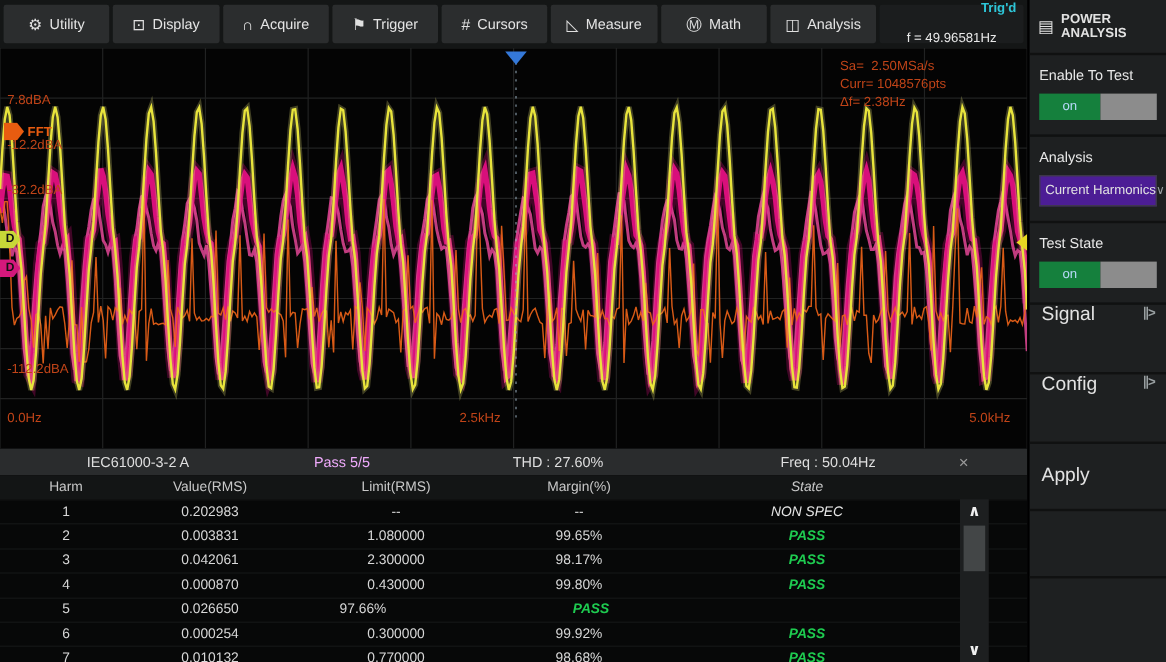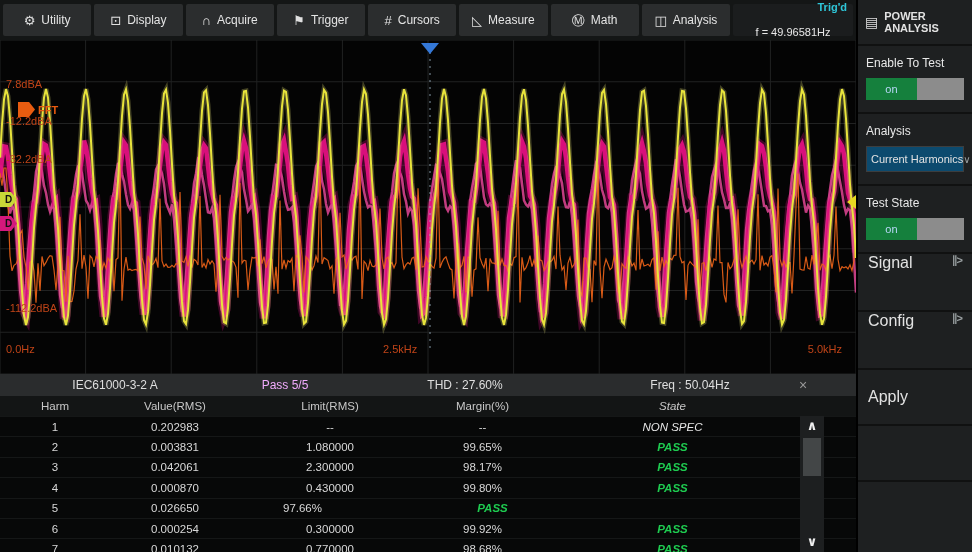--- a/index.html
+++ b/index.html
@@ -17,21 +17,21 @@
   .trig-state{color:#2ec6d8;font-size:11px;font-weight:bold;line-height:13px;}
   .trig-freq{color:#e8e8e8;font-size:11px;line-height:13px;align-self:center;}
 
   
   #scope{position:absolute;left:0;top:40px;width:856px;height:334px;background:#040404;overflow:hidden;}
   #scope svg{position:absolute;left:0;top:0;}
   .anno{position:absolute;color:#c04418;font-size:11px;line-height:12px;z-index:5;}
   .acq-info{position:absolute;left:700px;top:8px;color:#c04418;font-size:11px;line-height:15px;z-index:5;white-space:pre;}
   .trig-tri{position:absolute;left:421px;top:3px;width:0;height:0;z-index:6;
             border-left:9px solid transparent;border-right:9px solid transparent;border-top:11px solid #3478d8;}
-  .fft-marker{position:absolute;left:18px;top:62px;display:flex;align-items:center;gap:3px;z-index:6;text-align:center;}
+  .fft-marker{position:absolute;left:3px;top:62px;display:flex;align-items:center;gap:3px;z-index:6;text-align:center;}
   .fft-pent{width:17px;height:15px;background:#e85c10;
             clip-path:polygon(0 0,65% 0,100% 50%,65% 100%,0 100%);}
   .fft-text{color:#e85c10;font-size:11px;font-weight:bold;}
   .trace-marker{position:absolute;left:0;width:17px;height:15px;display:flex;align-items:center;justify-content:center;
                 font-size:10px;font-weight:bold;color:#111;z-index:6;
                 clip-path:polygon(0 0,65% 0,100% 50%,65% 100%,0 100%);}
   .tm-yellow{top:152px;background:#c8d838;}
   .tm-magenta{top:176px;background:#d4187c;}
   .trig-level{position:absolute;right:0;top:155px;width:0;height:0;z-index:6;
               border-top:7px solid transparent;border-bottom:7px solid transparent;border-right:9px solid #e6d822;}
@@ -62,21 +62,21 @@
   #sidebar{position:absolute;left:856px;top:0;width:116px;height:552px;background:#1e2021;box-sizing:border-box;
            color:#e2e2e2;border-left:2px solid #000;}
   .sb-header{height:44px;display:flex;align-items:center;gap:6px;padding:0 7px;border-bottom:2px solid #101111;
              font-size:11px;font-weight:bold;letter-spacing:0;}
   .sb-header .menu-icon{font-size:14px;}
   .sb-sec{padding:10px 8px 12px;border-bottom:2px solid #101111;}
   .sb-label{font-size:12px;color:#e8e8e8;}
   .tog{margin-top:8px;height:22px;display:flex;cursor:default;}
   .tog-on{width:52%;background:#15803d;color:#b8d8f8;display:flex;align-items:center;justify-content:center;font-size:11px;}
   .tog-off{flex:1;background:#8c8c8c;}
-  .sel{margin-top:8px;height:24px;background:#0c4a6e;border:1px solid #3c3e3f;display:flex;align-items:center;
+  .sel{margin-top:8px;height:24px;background:#4c1d95;border:1px solid #3c3e3f;display:flex;align-items:center;
        justify-content:space-between;padding:0 3px 0 4px;font-size:11px;cursor:default;white-space:nowrap;}
   .sel-chev{color:#9aa0a2;font-size:10px;}
   .sb-row{height:56px;display:flex;justify-content:space-between;padding:0 10px;
           border-bottom:2px solid #101111;cursor:default;}
   .sb-row-plain{height:54px;display:flex;align-items:center;padding:0 10px;border-bottom:2px solid #101111;cursor:default;}
   .arrow-icon{color:#9aa0a2;font-size:11px;letter-spacing:-1px;font-weight:bold;}
 </style>
 </head>
 <body>
 
@@ -147,20 +147,21 @@
         <path d="M0.0 125.6L2.0 128.1L4.0 138.6L6.0 153.9L8.0 164.4L10.0 173.4L12.0 165.8L14.0 170.2L16.0 190.1L18.0 220.6L20.0 249.9L22.0 266.6L24.0 262.5L26.0 243.7L28.0 213.0L30.0 188.1L32.0 169.0L34.0 153.0L36.0 131.9L38.0 123.9L40.0 119.4L42.0 132.4L44.0 145.6L46.0 152.9L48.0 164.4L50.0 171.6L52.0 165.2L54.0 169.0L56.0 192.3L58.0 222.1L60.0 254.8L62.0 268.1L64.0 262.7L66.0 242.1L68.0 209.8L70.0 182.4L72.0 160.7L74.0 148.9L76.0 134.7L78.0 126.4L80.0 124.4L82.0 133.6L84.0 147.1L86.0 160.5L88.0 163.8L90.0 170.2L92.0 163.1L94.0 168.5L96.0 192.3L98.0 227.2L100.0 256.3L102.0 266.8L104.0 265.6L106.0 243.0L108.0 209.6L110.0 180.2L112.0 160.1L114.0 151.2L116.0 134.2L118.0 123.8L120.0 122.5L122.0 134.3L124.0 141.3L126.0 154.4L128.0 164.8L130.0 168.8L132.0 162.6L134.0 170.1L136.0 197.6L138.0 227.0L140.0 251.9L142.0 268.9L144.0 263.2L146.0 241.6L148.0 209.8L150.0 180.8L152.0 160.6L154.0 146.3L156.0 129.6L158.0 125.7L160.0 128.0L162.0 133.5L164.0 143.6L166.0 162.4L168.0 168.0L170.0 172.7L172.0 164.4L174.0 178.8L176.0 204.0L178.0 229.1L180.0 257.8L182.0 272.0L184.0 259.5L186.0 234.9L188.0 206.1L190.0 177.9L192.0 163.4L194.0 143.1L196.0 133.8L198.0 119.7L200.0 122.6L202.0 134.8L204.0 145.3L206.0 159.2L208.0 172.3L210.0 172.9L212.0 168.0L214.0 178.3L216.0 205.7L218.0 233.6L220.0 261.5L222.0 270.6L224.0 259.4L226.0 235.2L228.0 203.4L230.0 172.2L232.0 158.1L234.0 140.2L236.0 127.3L238.0 122.1L240.0 127.0L242.0 132.5L244.0 149.3L246.0 159.4L248.0 171.2L250.0 168.6L252.0 163.9L254.0 178.6L256.0 205.1L258.0 235.0L260.0 262.9L262.0 271.0L264.0 261.0L266.0 232.5L268.0 196.5L270.0 169.9L272.0 156.1L274.0 141.0L276.0 124.8L278.0 125.3L280.0 130.0L282.0 137.6L284.0 151.5L286.0 162.9L288.0 169.7L290.0 169.3L292.0 167.3L294.0 182.0L296.0 209.2L298.0 239.0L300.0 261.0L302.0 269.2L304.0 256.2L306.0 227.0L308.0 196.0L310.0 173.6L312.0 155.7L314.0 141.9L316.0 126.6L318.0 122.7L320.0 124.6L322.0 140.8L324.0 149.2L326.0 163.7L328.0 172.4L330.0 167.7L332.0 163.8L334.0 184.0L336.0 210.5L338.0 240.9L340.0 264.7L342.0 264.8L344.0 249.2L346.0 224.1L348.0 189.7L350.0 169.7L352.0 154.2L354.0 142.0L356.0 126.4L358.0 122.6L360.0 125.5L362.0 138.2L364.0 151.6L366.0 160.5L368.0 167.4L370.0 165.8L372.0 167.0L374.0 188.2L376.0 213.1L378.0 245.9L380.0 266.5L382.0 271.3L384.0 254.3L386.0 217.3L388.0 191.8L390.0 167.2L392.0 151.9L394.0 133.4L396.0 125.3L398.0 121.0L400.0 132.3L402.0 138.1L404.0 154.1L406.0 161.6L408.0 173.4L410.0 168.1L412.0 171.0L414.0 185.5L416.0 221.1L418.0 250.7L420.0 266.7L422.0 264.8L424.0 245.4L426.0 220.9L428.0 186.4L430.0 163.5L432.0 148.7L434.0 136.5L436.0 125.2L438.0 126.5L440.0 133.2L442.0 138.7L444.0 152.5L446.0 167.1L448.0 170.8L450.0 166.2L452.0 168.4L454.0 190.1L456.0 218.2L458.0 253.7L460.0 265.9L462.0 266.7L464.0 247.5L466.0 211.4L468.0 187.0L470.0 161.5L472.0 148.0L474.0 137.1L476.0 123.8L478.0 121.7L480.0 126.4L482.0 141.4L484.0 157.2L486.0 164.4L488.0 166.0L490.0 163.3L492.0 167.0L494.0 194.8L496.0 223.0L498.0 254.9L500.0 266.8L502.0 265.3L504.0 245.2L506.0 211.3L508.0 177.9L510.0 164.6L512.0 149.4L514.0 133.5L516.0 120.3L518.0 126.3L520.0 127.5L522.0 143.6L524.0 160.5L526.0 164.6L528.0 166.4L530.0 162.6L532.0 169.3L534.0 192.8L536.0 227.0L538.0 252.2L540.0 272.1L542.0 263.9L544.0 243.9L546.0 208.7L548.0 178.4L550.0 161.9L552.0 143.8L554.0 133.4L556.0 127.0L558.0 126.2L560.0 136.0L562.0 143.0L564.0 160.2L566.0 167.1L568.0 167.6L570.0 161.6L572.0 175.3L574.0 201.1L576.0 231.0L578.0 256.4L580.0 266.1L582.0 265.0L584.0 240.9L586.0 203.3L588.0 173.5L590.0 159.4L592.0 148.3L594.0 134.8L596.0 123.8L598.0 127.7L600.0 136.3L602.0 149.8L604.0 156.3L606.0 166.5L608.0 168.2L610.0 162.9L612.0 172.8L614.0 202.7L616.0 232.1L618.0 260.1L620.0 265.4L622.0 258.2L624.0 234.7L626.0 205.3L628.0 172.8L630.0 159.6L632.0 140.3L634.0 130.6L636.0 122.5L638.0 128.0L640.0 133.8L642.0 151.3L644.0 161.0L646.0 168.8L648.0 167.5L650.0 163.1L652.0 181.6L654.0 208.8L656.0 232.5L658.0 257.0L660.0 265.8L662.0 258.9L664.0 229.1L666.0 201.1L668.0 172.7L670.0 160.4L672.0 144.4L674.0 132.2L676.0 119.2L678.0 126.4L680.0 136.9L682.0 151.5L684.0 164.8L686.0 171.6L688.0 170.8L690.0 168.8L692.0 179.9L694.0 207.7L696.0 241.8L698.0 258.2L700.0 265.2L702.0 256.9L704.0 226.8L706.0 197.5L708.0 174.4L710.0 153.8L712.0 137.1L714.0 130.1L716.0 124.0L718.0 124.9L720.0 139.2L722.0 152.2L724.0 159.4L726.0 168.0L728.0 168.0L730.0 163.7L732.0 179.9L734.0 207.2L736.0 239.1L738.0 265.2L740.0 270.4L742.0 257.3L744.0 223.5L746.0 190.4L748.0 171.4L750.0 157.8L752.0 143.3L754.0 130.0L756.0 122.6L758.0 127.8L760.0 138.9L762.0 152.0L764.0 165.8L766.0 166.2L768.0 171.2L770.0 170.3L772.0 185.4L774.0 216.3L776.0 246.6L778.0 261.4L780.0 271.0L782.0 254.4L784.0 220.5L786.0 194.4L788.0 171.3L790.0 156.1L792.0 135.5L794.0 127.0L796.0 120.2L798.0 130.6L800.0 142.7L802.0 149.5L804.0 161.2L806.0 172.6L808.0 165.6L810.0 168.5L812.0 190.1L814.0 214.8L816.0 248.5L818.0 267.4L820.0 263.8L822.0 249.2L824.0 217.9L826.0 190.9L828.0 165.1L830.0 149.5L832.0 135.2L834.0 128.0L836.0 119.3L838.0 130.6L840.0 141.5L842.0 152.2L844.0 165.1L846.0 173.1L848.0 168.8L850.0 170.3L852.0 188.7L854.0 220.1L856.0 252.6" fill="none" stroke="#ff4fa8" stroke-width="2.5" opacity="0.75"></path>
         <path d="M0.0 137.5L2.0 119.1L4.0 106.5L6.0 106.9L8.0 117.1L10.0 134.8L12.0 148.4L14.0 156.7L16.0 159.3L18.0 181.8L20.0 214.3L22.0 248.8L24.0 272.0L26.0 275.7L28.0 250.8L30.0 216.5L32.0 180.1L34.0 164.0L36.0 161.9L38.0 149.2L40.0 131.6L42.0 114.5L44.0 104.1L46.0 105.4L48.0 115.1L50.0 132.4L52.0 148.5L54.0 162.1L56.0 159.5L58.0 181.4L60.0 216.7L62.0 250.5L64.0 275.7L66.0 276.5L68.0 248.3L70.0 216.5L72.0 182.5L74.0 159.5L76.0 157.2L78.0 151.5L80.0 131.0L82.0 116.6L84.0 100.8L86.0 106.8L88.0 119.5L90.0 138.3L92.0 151.2L94.0 162.3L96.0 161.2L98.0 184.8L100.0 222.5L102.0 256.9L104.0 276.5L106.0 271.7L108.0 248.9L110.0 209.3L112.0 175.2L114.0 158.8L116.0 158.0L118.0 146.3L120.0 132.0L122.0 114.8L124.0 102.5L126.0 105.4L128.0 121.9L130.0 140.5L132.0 153.5L134.0 161.6L136.0 163.1L138.0 185.9L140.0 224.0L142.0 257.2L144.0 274.4L146.0 268.2L148.0 244.0L150.0 206.2L152.0 174.3L154.0 161.4L156.0 156.4L158.0 145.8L160.0 126.0L162.0 109.9L164.0 102.4L166.0 104.8L168.0 123.1L170.0 141.6L172.0 153.3L174.0 161.3L176.0 163.2L178.0 189.7L180.0 227.2L182.0 257.9L184.0 276.2L186.0 269.2L188.0 239.7L190.0 203.7L192.0 173.3L194.0 162.6L196.0 157.2L198.0 142.9L200.0 126.8L202.0 111.5L204.0 105.4L206.0 108.2L208.0 126.1L210.0 143.8L212.0 153.0L214.0 161.4L216.0 165.4L218.0 194.3L220.0 232.7L222.0 264.1L224.0 274.9L226.0 269.7L228.0 235.3L230.0 201.7L232.0 169.7L234.0 159.8L236.0 155.7L238.0 144.0L240.0 126.4L242.0 109.6L244.0 100.9L246.0 107.6L248.0 122.6L250.0 144.9L252.0 159.3L254.0 157.2L256.0 169.5L258.0 196.6L260.0 232.7L262.0 264.3L264.0 278.2L266.0 266.0L268.0 233.9L270.0 197.7L272.0 171.4L274.0 157.0L276.0 155.7L278.0 140.6L280.0 124.4L282.0 105.4L284.0 100.4L286.0 111.8L288.0 125.3L290.0 146.0L292.0 158.6L294.0 157.8L296.0 170.6L298.0 202.7L300.0 239.1L302.0 268.1L304.0 275.9L306.0 260.8L308.0 228.4L310.0 190.9L312.0 168.3L314.0 162.6L316.0 156.0L318.0 142.7L320.0 124.4L322.0 104.0L324.0 102.1L326.0 113.2L328.0 129.1L330.0 148.7L332.0 160.7L334.0 159.0L336.0 173.8L338.0 205.2L340.0 239.7L342.0 267.0L344.0 274.7L346.0 260.3L348.0 225.9L350.0 188.9L352.0 164.6L354.0 157.6L356.0 154.2L358.0 138.1L360.0 121.9L362.0 107.3L364.0 106.2L366.0 115.9L368.0 131.1L370.0 150.7L372.0 161.2L374.0 160.9L376.0 174.1L378.0 206.4L380.0 245.6L382.0 271.4L384.0 274.3L386.0 258.7L388.0 220.4L390.0 186.0L392.0 161.9L394.0 157.6L396.0 155.2L398.0 138.5L400.0 117.2L402.0 106.6L404.0 101.4L406.0 115.0L408.0 134.2L410.0 148.1L412.0 156.6L414.0 158.7L416.0 176.0L418.0 213.8L420.0 247.9L422.0 274.7L424.0 272.8L426.0 257.2L428.0 218.8L430.0 183.6L432.0 163.3L434.0 159.0L436.0 151.4L438.0 133.7L440.0 116.2L442.0 105.0L444.0 104.4L446.0 118.5L448.0 131.5L450.0 151.5L452.0 156.2L454.0 162.7L456.0 182.5L458.0 213.2L460.0 251.6L462.0 272.8L464.0 275.5L466.0 250.7L468.0 214.4L470.0 182.8L472.0 162.4L474.0 161.1L476.0 150.1L478.0 134.6L480.0 116.9L482.0 101.6L484.0 102.7L486.0 119.4L488.0 133.9L490.0 151.9L492.0 159.0L494.0 163.5L496.0 182.3L498.0 220.6L500.0 252.1L502.0 274.1L504.0 274.4L506.0 246.9L508.0 209.9L510.0 177.0L512.0 160.6L514.0 161.3L516.0 145.9L518.0 130.1L520.0 116.3L522.0 101.5L524.0 106.5L526.0 118.3L528.0 138.9L530.0 155.9L532.0 159.3L534.0 164.7L536.0 186.3L538.0 223.5L540.0 259.1L542.0 276.2L544.0 272.6L546.0 246.2L548.0 209.4L550.0 178.4L552.0 163.5L554.0 155.3L556.0 145.9L558.0 131.9L560.0 110.4L562.0 101.2L564.0 104.5L566.0 118.2L568.0 137.3L570.0 153.0L572.0 162.6L574.0 164.8L576.0 190.5L578.0 227.4L580.0 257.5L582.0 276.7L584.0 273.2L586.0 244.2L588.0 202.9L590.0 175.4L592.0 162.9L594.0 154.7L596.0 143.6L598.0 126.7L600.0 109.9L602.0 103.8L604.0 106.6L606.0 124.3L608.0 141.4L610.0 157.2L612.0 160.4L614.0 165.0L616.0 192.9L618.0 227.1L620.0 261.4L622.0 278.9L624.0 265.5L626.0 240.3L628.0 200.3L630.0 173.2L632.0 157.2L634.0 156.8L636.0 146.9L638.0 123.7L640.0 110.3L642.0 103.3L644.0 111.3L646.0 123.4L648.0 143.4L650.0 155.2L652.0 161.5L654.0 167.8L656.0 192.7L658.0 231.3L660.0 267.1L662.0 276.5L664.0 269.4L666.0 234.2L668.0 196.8L670.0 171.3L672.0 162.2L674.0 156.7L676.0 139.5L678.0 124.3L680.0 108.7L682.0 105.1L684.0 111.5L686.0 127.7L688.0 144.8L690.0 156.8L692.0 159.4L694.0 172.2L696.0 201.4L698.0 233.4L700.0 263.8L702.0 280.3L704.0 266.3L706.0 229.6L708.0 197.8L710.0 165.9L712.0 158.0L714.0 152.2L716.0 138.0L718.0 121.9L720.0 109.1L722.0 102.3L724.0 110.2L726.0 130.6L728.0 148.5L730.0 158.5L732.0 158.3L734.0 171.4L736.0 202.4L738.0 238.4L740.0 266.5L742.0 275.3L744.0 262.6L746.0 226.5L748.0 193.8L750.0 169.0L752.0 159.1L754.0 152.0L756.0 136.7L758.0 121.9L760.0 104.5L762.0 106.0L764.0 113.7L766.0 127.3L768.0 146.7L770.0 156.1L772.0 162.7L774.0 171.8L776.0 204.0L778.0 243.0L780.0 272.5L782.0 278.7L784.0 260.8L786.0 226.5L788.0 187.4L790.0 164.2L792.0 158.4L794.0 154.2L796.0 137.5L798.0 121.7L800.0 108.1L802.0 104.4L804.0 113.0L806.0 128.8L808.0 149.8L810.0 159.0L812.0 160.2L814.0 175.2L816.0 207.2L818.0 245.3L820.0 275.1L822.0 274.3L824.0 255.7L826.0 221.9L828.0 186.2L830.0 163.1L832.0 158.6L834.0 151.9L836.0 134.0L838.0 115.6L840.0 102.9L842.0 106.2L844.0 114.4L846.0 133.1L848.0 152.9L850.0 159.9L852.0 161.0L854.0 176.3L856.0 212.6" fill="none" stroke="#e01080" stroke-width="4.5" opacity="0.95"></path>
         <path d="M0.0 132.9L2.0 145.7L4.0 128.0L6.0 128.0L8.0 163.0L10.0 216.1L12.0 230.9L14.0 225.3L16.0 223.9L18.0 219.1L20.0 194.2L22.0 190.5L24.0 217.1L26.0 227.2L28.0 249.8L30.0 222.4L32.0 220.7L34.0 230.9L36.0 262.8L38.0 223.2L40.0 250.8L42.0 216.5L44.0 225.6L46.0 222.4L48.0 218.2L50.0 215.7L52.0 216.2L54.0 229.8L56.0 250.0L58.0 225.0L60.0 176.8L62.0 230.5L64.0 230.7L66.0 261.7L68.0 215.9L70.0 261.6L72.0 261.5L74.0 251.0L76.0 229.0L78.0 220.3L80.0 174.2L82.0 228.7L84.0 215.1L86.0 227.0L88.0 258.7L90.0 215.7L92.0 218.0L94.0 226.8L96.0 216.5L98.0 218.8L100.0 199.8L102.0 230.3L104.0 222.9L106.0 228.1L108.0 218.2L110.0 221.4L112.0 216.6L114.0 251.1L116.0 219.5L118.0 217.9L120.0 124.5L122.0 260.7L124.0 229.5L126.0 217.2L128.0 230.1L130.0 229.2L132.0 230.5L134.0 229.8L136.0 229.4L138.0 230.8L140.0 176.6L142.0 217.4L144.0 224.8L146.0 249.2L148.0 215.8L150.0 221.9L152.0 224.9L154.0 223.0L156.0 218.5L158.0 227.7L160.0 158.5L162.0 221.0L164.0 226.6L166.0 224.1L168.0 227.4L170.0 227.2L172.0 225.4L174.0 227.1L176.0 223.6L178.0 224.1L180.0 152.1L182.0 221.1L184.0 222.4L186.0 216.7L188.0 226.4L190.0 215.3L192.0 227.7L194.0 219.2L196.0 220.8L198.0 224.9L200.0 156.0L202.0 227.5L204.0 223.4L206.0 227.9L208.0 219.6L210.0 223.9L212.0 220.8L214.0 224.0L216.0 251.6L218.0 224.3L220.0 154.7L222.0 216.3L224.0 220.1L226.0 217.4L228.0 220.0L230.0 218.6L232.0 220.9L234.0 222.3L236.0 227.4L238.0 257.8L240.0 143.0L242.0 223.1L244.0 220.2L246.0 220.9L248.0 250.0L250.0 230.1L252.0 217.4L254.0 218.1L256.0 217.1L258.0 226.3L260.0 199.3L262.0 223.7L264.0 216.6L266.0 228.0L268.0 221.4L270.0 218.7L272.0 219.2L274.0 249.5L276.0 226.9L278.0 253.7L280.0 160.6L282.0 229.2L284.0 220.0L286.0 228.0L288.0 220.5L290.0 222.3L292.0 218.4L294.0 251.3L296.0 215.5L298.0 217.2L300.0 195.3L302.0 216.9L304.0 252.4L306.0 216.8L308.0 219.3L310.0 223.6L312.0 229.9L314.0 225.7L316.0 216.2L318.0 222.5L320.0 125.9L322.0 224.1L324.0 217.7L326.0 219.1L328.0 220.5L330.0 228.8L332.0 225.9L334.0 253.7L336.0 219.2L338.0 217.3L340.0 172.8L342.0 217.0L344.0 215.1L346.0 229.0L348.0 222.4L350.0 216.8L352.0 220.2L354.0 217.2L356.0 216.2L358.0 229.4L360.0 126.9L362.0 258.9L364.0 221.3L366.0 223.7L368.0 230.6L370.0 220.5L372.0 226.1L374.0 226.8L376.0 224.9L378.0 217.8L380.0 168.4L382.0 217.9L384.0 228.8L386.0 218.8L388.0 217.1L390.0 224.3L392.0 222.5L394.0 227.8L396.0 222.8L398.0 129.2L400.0 157.7L402.0 217.1L404.0 228.7L406.0 224.7L408.0 222.6L410.0 224.3L412.0 218.2L414.0 217.1L416.0 229.6L418.0 148.2L420.0 186.0L422.0 227.0L424.0 226.6L426.0 216.7L428.0 220.9L430.0 223.7L432.0 226.4L434.0 228.1L436.0 218.2L438.0 126.5L440.0 227.9L442.0 222.3L444.0 218.7L446.0 216.9L448.0 223.1L450.0 228.5L452.0 229.9L454.0 258.4L456.0 220.8L458.0 202.9L460.0 228.0L462.0 225.3L464.0 216.4L466.0 252.7L468.0 217.1L470.0 217.3L472.0 256.7L474.0 230.0L476.0 228.8L478.0 177.4L480.0 217.8L482.0 223.4L484.0 227.7L486.0 218.1L488.0 251.3L490.0 218.5L492.0 222.9L494.0 223.2L496.0 224.2L498.0 170.8L500.0 225.5L502.0 219.0L504.0 225.5L506.0 225.3L508.0 231.0L510.0 223.5L512.0 225.4L514.0 217.6L516.0 216.6L518.0 139.4L520.0 262.5L522.0 217.3L524.0 230.2L526.0 227.6L528.0 222.8L530.0 215.7L532.0 226.6L534.0 220.2L536.0 227.4L538.0 195.6L540.0 219.9L542.0 220.9L544.0 230.5L546.0 227.2L548.0 222.1L550.0 221.9L552.0 220.5L554.0 216.5L556.0 229.1L558.0 166.6L560.0 215.2L562.0 230.0L564.0 226.4L566.0 250.0L568.0 223.1L570.0 217.4L572.0 227.4L574.0 224.5L576.0 218.8L578.0 179.6L580.0 251.3L582.0 255.4L584.0 218.1L586.0 218.0L588.0 227.4L590.0 229.6L592.0 262.3L594.0 220.5L596.0 225.5L598.0 124.6L600.0 228.9L602.0 258.2L604.0 227.1L606.0 219.3L608.0 224.3L610.0 229.7L612.0 227.8L614.0 216.7L616.0 222.5L618.0 251.6L620.0 254.6L622.0 223.7L624.0 226.6L626.0 228.4L628.0 216.8L630.0 219.8L632.0 225.9L634.0 223.1L636.0 230.4L638.0 170.1L640.0 229.5L642.0 219.0L644.0 226.0L646.0 225.3L648.0 224.2L650.0 226.3L652.0 219.6L654.0 217.8L656.0 249.8L658.0 191.2L660.0 230.9L662.0 217.0L664.0 226.5L666.0 220.7L668.0 224.0L670.0 218.3L672.0 219.8L674.0 215.3L676.0 215.2L678.0 147.8L680.0 216.6L682.0 222.8L684.0 221.6L686.0 260.0L688.0 225.3L690.0 221.5L692.0 223.8L694.0 225.9L696.0 227.7L698.0 179.2L700.0 249.4L702.0 223.3L704.0 222.5L706.0 230.6L708.0 222.8L710.0 217.6L712.0 227.4L714.0 218.9L716.0 220.2L718.0 165.6L720.0 222.7L722.0 222.7L724.0 254.4L726.0 262.4L728.0 222.5L730.0 228.8L732.0 226.3L734.0 220.0L736.0 216.1L738.0 169.2L740.0 218.9L742.0 227.4L744.0 221.5L746.0 216.3L748.0 223.8L750.0 221.9L752.0 220.1L754.0 223.9L756.0 219.7L758.0 154.2L760.0 230.3L762.0 215.7L764.0 224.9L766.0 222.8L768.0 225.9L770.0 217.1L772.0 215.6L774.0 229.0L776.0 252.2L778.0 148.4L780.0 219.1L782.0 226.0L784.0 220.9L786.0 227.0L788.0 222.9L790.0 222.7L792.0 253.5L794.0 215.5L796.0 166.4L798.0 133.6L800.0 229.1L802.0 229.9L804.0 230.0L806.0 216.7L808.0 228.2L810.0 229.2L812.0 215.1L814.0 224.4L816.0 202.0L818.0 182.7L820.0 230.3L822.0 224.1L824.0 225.3L826.0 230.5L828.0 218.5L830.0 215.4L832.0 228.6L834.0 215.3L836.0 166.4L838.0 219.3L840.0 230.7L842.0 226.7L844.0 227.9L846.0 226.8L848.0 229.0L850.0 224.8L852.0 230.7L854.0 220.6L856.0 199.2" fill="none" stroke="#f06418" stroke-width="1.2" opacity="0.9"></path>
         <path d="M0.0 117.6L2.0 84.3L4.0 59.3L6.0 49.1L8.0 56.1L10.0 78.6L12.0 111.0L14.0 144.5L16.0 166.6L18.0 185.3L20.0 218.0L22.0 251.2L24.0 275.5L26.0 285.0L28.0 277.1L30.0 254.0L32.0 221.3L34.0 188.1L36.0 167.1L38.0 147.3L40.0 114.3L42.0 81.4L44.0 57.6L46.0 49.0L48.0 57.6L50.0 81.4L52.0 114.3L54.0 147.3L56.0 167.1L58.0 188.1L60.0 221.3L62.0 254.0L64.0 277.1L66.0 285.0L68.0 275.5L70.0 251.2L72.0 218.0L74.0 185.3L76.0 166.6L78.0 144.5L80.0 111.0L82.0 78.6L84.0 56.1L86.0 49.1L88.0 59.3L90.0 84.3L92.0 117.6L94.0 150.0L96.0 167.9L98.0 191.0L100.0 224.6L102.0 256.7L104.0 278.6L106.0 284.8L108.0 273.8L110.0 248.3L112.0 214.7L114.0 182.7L116.0 165.6L118.0 141.5L120.0 107.7L122.0 76.0L124.0 54.7L126.0 49.3L128.0 61.1L130.0 87.2L132.0 120.9L134.0 152.6L136.0 169.1L138.0 194.0L140.0 227.9L142.0 259.3L144.0 279.9L146.0 284.5L148.0 271.9L150.0 245.3L152.0 211.5L154.0 180.1L156.0 164.2L158.0 138.5L160.0 104.5L162.0 73.4L164.0 53.5L166.0 49.7L168.0 63.1L170.0 90.2L172.0 124.2L174.0 155.1L176.0 170.6L178.0 197.0L180.0 231.1L182.0 261.9L184.0 281.1L186.0 284.0L188.0 269.9L190.0 242.3L192.0 208.2L194.0 177.7L196.0 162.6L198.0 135.4L200.0 101.3L202.0 70.9L204.0 52.4L206.0 50.3L208.0 65.1L210.0 93.3L212.0 127.4L214.0 157.5L216.0 172.3L218.0 200.1L220.0 234.3L222.0 264.3L224.0 282.1L226.0 283.4L228.0 267.8L230.0 239.2L232.0 205.0L234.0 175.4L236.0 160.7L238.0 132.3L240.0 98.1L242.0 68.5L244.0 51.4L246.0 51.0L248.0 67.3L250.0 96.4L252.0 130.6L254.0 159.6L256.0 174.3L258.0 203.3L260.0 237.5L262.0 266.6L264.0 283.0L266.0 282.6L268.0 265.5L270.0 236.0L272.0 201.8L274.0 173.4L276.0 158.6L278.0 129.1L280.0 94.9L282.0 66.3L284.0 50.6L286.0 51.8L288.0 69.6L290.0 99.6L292.0 133.8L294.0 161.6L296.0 176.5L298.0 206.5L300.0 240.6L302.0 268.8L304.0 283.7L306.0 281.7L308.0 263.2L310.0 232.8L312.0 198.6L314.0 171.5L316.0 156.4L318.0 125.9L320.0 91.8L322.0 64.1L324.0 50.0L326.0 52.9L328.0 72.1L330.0 102.8L332.0 136.9L334.0 163.4L336.0 178.8L338.0 209.7L340.0 243.7L342.0 270.9L344.0 284.3L346.0 280.6L348.0 260.7L350.0 229.6L352.0 195.6L354.0 169.8L356.0 154.0L358.0 122.6L360.0 88.8L362.0 62.1L364.0 49.5L366.0 54.0L368.0 74.6L370.0 106.0L372.0 140.0L374.0 164.9L376.0 181.3L378.0 213.0L380.0 246.7L382.0 272.8L384.0 284.7L386.0 279.3L388.0 258.1L390.0 226.3L392.0 192.6L394.0 168.4L396.0 151.4L398.0 119.3L400.0 85.8L402.0 60.2L404.0 49.2L406.0 55.3L408.0 77.2L410.0 109.3L412.0 142.9L414.0 166.1L416.0 183.9L418.0 216.3L420.0 249.7L422.0 274.6L424.0 284.9L426.0 277.9L428.0 255.4L430.0 223.1L432.0 189.6L434.0 167.4L436.0 148.7L438.0 116.1L440.0 82.9L442.0 58.5L444.0 49.0L446.0 56.8L448.0 79.9L450.0 112.6L452.0 145.8L454.0 166.9L456.0 186.6L458.0 219.6L460.0 252.5L462.0 276.3L464.0 285.0L466.0 276.4L468.0 252.7L470.0 219.8L472.0 186.8L474.0 166.9L476.0 146.0L478.0 112.8L480.0 80.1L482.0 56.9L484.0 49.0L486.0 58.4L488.0 82.8L490.0 115.9L492.0 148.6L494.0 167.4L496.0 189.5L498.0 222.9L500.0 255.3L502.0 277.9L504.0 284.9L506.0 274.7L508.0 249.8L510.0 216.5L512.0 184.1L514.0 166.2L516.0 143.1L518.0 109.5L520.0 77.4L522.0 55.4L524.0 49.2L526.0 60.2L528.0 85.7L530.0 119.2L532.0 151.3L534.0 168.4L536.0 192.4L538.0 226.2L540.0 258.0L542.0 279.3L544.0 284.7L546.0 272.9L548.0 246.9L550.0 213.2L552.0 181.4L554.0 165.0L556.0 140.1L558.0 106.2L560.0 74.7L562.0 54.1L564.0 49.5L566.0 62.0L568.0 88.6L570.0 122.4L572.0 153.8L574.0 169.7L576.0 195.4L578.0 229.4L580.0 260.6L582.0 280.5L584.0 284.3L586.0 271.0L588.0 243.9L590.0 209.9L592.0 178.9L594.0 163.5L596.0 137.1L598.0 103.0L600.0 72.2L602.0 52.9L604.0 50.0L606.0 64.0L608.0 91.7L610.0 125.7L612.0 156.2L614.0 171.4L616.0 198.5L618.0 232.7L620.0 263.0L622.0 281.6L624.0 283.7L626.0 268.9L628.0 240.8L630.0 206.7L632.0 176.6L634.0 161.7L636.0 134.0L638.0 99.7L640.0 69.8L642.0 51.9L644.0 50.6L646.0 66.2L648.0 94.8L650.0 128.9L652.0 158.5L654.0 173.3L656.0 201.6L658.0 235.9L660.0 265.4L662.0 282.6L664.0 283.0L666.0 266.7L668.0 237.7L670.0 203.5L672.0 174.4L674.0 159.7L676.0 130.8L678.0 96.6L680.0 67.4L682.0 51.0L684.0 51.4L686.0 68.4L688.0 97.9L690.0 132.1L692.0 160.6L694.0 175.3L696.0 204.8L698.0 239.0L700.0 267.7L702.0 283.4L704.0 282.2L706.0 264.4L708.0 234.5L710.0 200.3L712.0 172.4L714.0 157.6L716.0 127.6L718.0 93.4L720.0 65.2L722.0 50.3L724.0 52.3L726.0 70.8L728.0 101.1L730.0 135.3L732.0 162.5L734.0 177.6L736.0 208.0L738.0 242.1L740.0 269.8L742.0 284.0L744.0 281.2L746.0 262.0L748.0 231.3L750.0 197.2L752.0 170.7L754.0 155.2L756.0 124.3L758.0 90.4L760.0 63.2L762.0 49.7L764.0 53.4L766.0 73.2L768.0 104.3L770.0 138.4L772.0 164.1L774.0 180.0L776.0 211.3L778.0 245.1L780.0 271.8L782.0 284.5L784.0 280.0L786.0 259.5L788.0 228.1L790.0 194.1L792.0 169.1L794.0 152.8L796.0 121.1L798.0 87.4L800.0 61.2L802.0 49.3L804.0 54.6L806.0 75.8L808.0 107.6L810.0 141.4L812.0 165.5L814.0 182.5L816.0 214.6L818.0 248.1L820.0 273.7L822.0 284.8L824.0 278.7L826.0 256.8L828.0 224.8L830.0 191.2L832.0 167.9L834.0 150.2L836.0 117.8L838.0 84.4L840.0 59.4L842.0 49.1L844.0 56.0L846.0 78.5L848.0 110.9L850.0 144.3L852.0 166.6L854.0 185.2L856.0 217.9" fill="none" stroke="#f8f480" stroke-width="5" opacity="0.25"></path>
         <path d="M0.0 117.6L2.0 84.3L4.0 59.3L6.0 49.1L8.0 56.1L10.0 78.6L12.0 111.0L14.0 144.5L16.0 166.6L18.0 185.3L20.0 218.0L22.0 251.2L24.0 275.5L26.0 285.0L28.0 277.1L30.0 254.0L32.0 221.3L34.0 188.1L36.0 167.1L38.0 147.3L40.0 114.3L42.0 81.4L44.0 57.6L46.0 49.0L48.0 57.6L50.0 81.4L52.0 114.3L54.0 147.3L56.0 167.1L58.0 188.1L60.0 221.3L62.0 254.0L64.0 277.1L66.0 285.0L68.0 275.5L70.0 251.2L72.0 218.0L74.0 185.3L76.0 166.6L78.0 144.5L80.0 111.0L82.0 78.6L84.0 56.1L86.0 49.1L88.0 59.3L90.0 84.3L92.0 117.6L94.0 150.0L96.0 167.9L98.0 191.0L100.0 224.6L102.0 256.7L104.0 278.6L106.0 284.8L108.0 273.8L110.0 248.3L112.0 214.7L114.0 182.7L116.0 165.6L118.0 141.5L120.0 107.7L122.0 76.0L124.0 54.7L126.0 49.3L128.0 61.1L130.0 87.2L132.0 120.9L134.0 152.6L136.0 169.1L138.0 194.0L140.0 227.9L142.0 259.3L144.0 279.9L146.0 284.5L148.0 271.9L150.0 245.3L152.0 211.5L154.0 180.1L156.0 164.2L158.0 138.5L160.0 104.5L162.0 73.4L164.0 53.5L166.0 49.7L168.0 63.1L170.0 90.2L172.0 124.2L174.0 155.1L176.0 170.6L178.0 197.0L180.0 231.1L182.0 261.9L184.0 281.1L186.0 284.0L188.0 269.9L190.0 242.3L192.0 208.2L194.0 177.7L196.0 162.6L198.0 135.4L200.0 101.3L202.0 70.9L204.0 52.4L206.0 50.3L208.0 65.1L210.0 93.3L212.0 127.4L214.0 157.5L216.0 172.3L218.0 200.1L220.0 234.3L222.0 264.3L224.0 282.1L226.0 283.4L228.0 267.8L230.0 239.2L232.0 205.0L234.0 175.4L236.0 160.7L238.0 132.3L240.0 98.1L242.0 68.5L244.0 51.4L246.0 51.0L248.0 67.3L250.0 96.4L252.0 130.6L254.0 159.6L256.0 174.3L258.0 203.3L260.0 237.5L262.0 266.6L264.0 283.0L266.0 282.6L268.0 265.5L270.0 236.0L272.0 201.8L274.0 173.4L276.0 158.6L278.0 129.1L280.0 94.9L282.0 66.3L284.0 50.6L286.0 51.8L288.0 69.6L290.0 99.6L292.0 133.8L294.0 161.6L296.0 176.5L298.0 206.5L300.0 240.6L302.0 268.8L304.0 283.7L306.0 281.7L308.0 263.2L310.0 232.8L312.0 198.6L314.0 171.5L316.0 156.4L318.0 125.9L320.0 91.8L322.0 64.1L324.0 50.0L326.0 52.9L328.0 72.1L330.0 102.8L332.0 136.9L334.0 163.4L336.0 178.8L338.0 209.7L340.0 243.7L342.0 270.9L344.0 284.3L346.0 280.6L348.0 260.7L350.0 229.6L352.0 195.6L354.0 169.8L356.0 154.0L358.0 122.6L360.0 88.8L362.0 62.1L364.0 49.5L366.0 54.0L368.0 74.6L370.0 106.0L372.0 140.0L374.0 164.9L376.0 181.3L378.0 213.0L380.0 246.7L382.0 272.8L384.0 284.7L386.0 279.3L388.0 258.1L390.0 226.3L392.0 192.6L394.0 168.4L396.0 151.4L398.0 119.3L400.0 85.8L402.0 60.2L404.0 49.2L406.0 55.3L408.0 77.2L410.0 109.3L412.0 142.9L414.0 166.1L416.0 183.9L418.0 216.3L420.0 249.7L422.0 274.6L424.0 284.9L426.0 277.9L428.0 255.4L430.0 223.1L432.0 189.6L434.0 167.4L436.0 148.7L438.0 116.1L440.0 82.9L442.0 58.5L444.0 49.0L446.0 56.8L448.0 79.9L450.0 112.6L452.0 145.8L454.0 166.9L456.0 186.6L458.0 219.6L460.0 252.5L462.0 276.3L464.0 285.0L466.0 276.4L468.0 252.7L470.0 219.8L472.0 186.8L474.0 166.9L476.0 146.0L478.0 112.8L480.0 80.1L482.0 56.9L484.0 49.0L486.0 58.4L488.0 82.8L490.0 115.9L492.0 148.6L494.0 167.4L496.0 189.5L498.0 222.9L500.0 255.3L502.0 277.9L504.0 284.9L506.0 274.7L508.0 249.8L510.0 216.5L512.0 184.1L514.0 166.2L516.0 143.1L518.0 109.5L520.0 77.4L522.0 55.4L524.0 49.2L526.0 60.2L528.0 85.7L530.0 119.2L532.0 151.3L534.0 168.4L536.0 192.4L538.0 226.2L540.0 258.0L542.0 279.3L544.0 284.7L546.0 272.9L548.0 246.9L550.0 213.2L552.0 181.4L554.0 165.0L556.0 140.1L558.0 106.2L560.0 74.7L562.0 54.1L564.0 49.5L566.0 62.0L568.0 88.6L570.0 122.4L572.0 153.8L574.0 169.7L576.0 195.4L578.0 229.4L580.0 260.6L582.0 280.5L584.0 284.3L586.0 271.0L588.0 243.9L590.0 209.9L592.0 178.9L594.0 163.5L596.0 137.1L598.0 103.0L600.0 72.2L602.0 52.9L604.0 50.0L606.0 64.0L608.0 91.7L610.0 125.7L612.0 156.2L614.0 171.4L616.0 198.5L618.0 232.7L620.0 263.0L622.0 281.6L624.0 283.7L626.0 268.9L628.0 240.8L630.0 206.7L632.0 176.6L634.0 161.7L636.0 134.0L638.0 99.7L640.0 69.8L642.0 51.9L644.0 50.6L646.0 66.2L648.0 94.8L650.0 128.9L652.0 158.5L654.0 173.3L656.0 201.6L658.0 235.9L660.0 265.4L662.0 282.6L664.0 283.0L666.0 266.7L668.0 237.7L670.0 203.5L672.0 174.4L674.0 159.7L676.0 130.8L678.0 96.6L680.0 67.4L682.0 51.0L684.0 51.4L686.0 68.4L688.0 97.9L690.0 132.1L692.0 160.6L694.0 175.3L696.0 204.8L698.0 239.0L700.0 267.7L702.0 283.4L704.0 282.2L706.0 264.4L708.0 234.5L710.0 200.3L712.0 172.4L714.0 157.6L716.0 127.6L718.0 93.4L720.0 65.2L722.0 50.3L724.0 52.3L726.0 70.8L728.0 101.1L730.0 135.3L732.0 162.5L734.0 177.6L736.0 208.0L738.0 242.1L740.0 269.8L742.0 284.0L744.0 281.2L746.0 262.0L748.0 231.3L750.0 197.2L752.0 170.7L754.0 155.2L756.0 124.3L758.0 90.4L760.0 63.2L762.0 49.7L764.0 53.4L766.0 73.2L768.0 104.3L770.0 138.4L772.0 164.1L774.0 180.0L776.0 211.3L778.0 245.1L780.0 271.8L782.0 284.5L784.0 280.0L786.0 259.5L788.0 228.1L790.0 194.1L792.0 169.1L794.0 152.8L796.0 121.1L798.0 87.4L800.0 61.2L802.0 49.3L804.0 54.6L806.0 75.8L808.0 107.6L810.0 141.4L812.0 165.5L814.0 182.5L816.0 214.6L818.0 248.1L820.0 273.7L822.0 284.8L824.0 278.7L826.0 256.8L828.0 224.8L830.0 191.2L832.0 167.9L834.0 150.2L836.0 117.8L838.0 84.4L840.0 59.4L842.0 49.1L844.0 56.0L846.0 78.5L848.0 110.9L850.0 144.3L852.0 166.6L854.0 185.2L856.0 217.9" fill="none" stroke="#e8e43c" stroke-width="2"></path>
         <line x1="430" y1="12" x2="430" y2="308" stroke="#9ab0c0" stroke-width="1" stroke-dasharray="2,5" opacity="0.85"></line>
       </svg>
 
     <div class="trig-tri"></div>
 
+    <div class="acq-info"><span>Sa=  2.50MSa/s</span><br><span>Curr= 1048576pts</span><br><span>Δf= 2.38Hz</span></div>
 
     <div class="anno" style="left:6px;top:38px">7.8dBA</div>
     <div class="anno" style="left:6px;top:75px">-12.2dBA</div>
     <div class="anno" style="left:6px;top:113px">-32.2dBA</div>
     <div class="anno" style="left:6px;top:262px">-112.2dBA</div>
 
     <div class="anno" style="left:6px;top:303px">0.0Hz</div>
     <div class="anno" style="left:383px;top:303px">2.5kHz</div>
     <div class="anno" style="right:14px;top:303px">5.0kHz</div>
 

